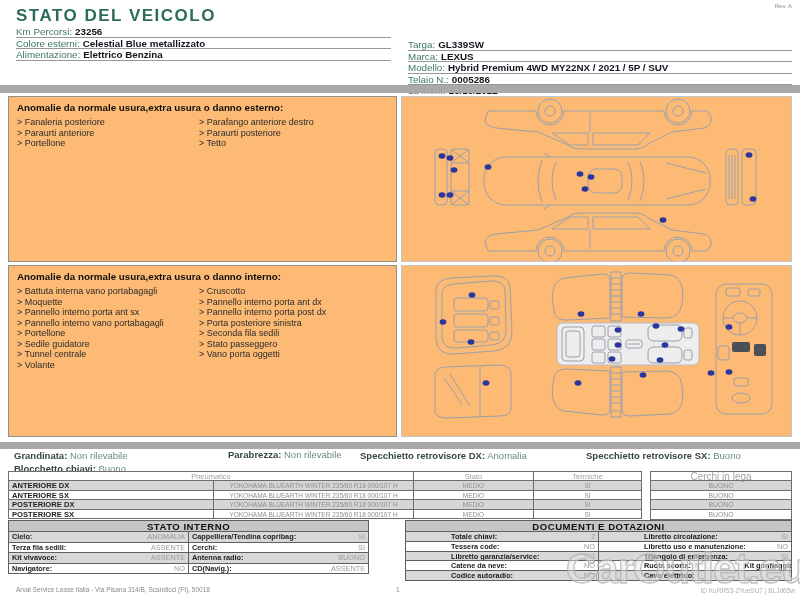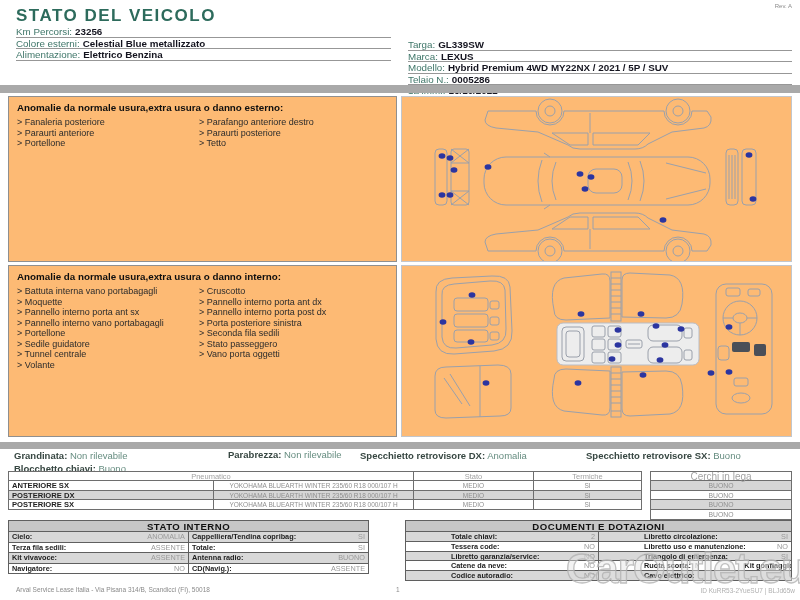--- a/index.html
+++ b/index.html
@@ -305,20 +305,26 @@
     </div>
     <div class="sitem s4"><span class="slabel">Blocchetto chiavi:</span> <span class="svalue">Buono</span></div>
   </div>
 
   <div class="tires">
     <div class="trow thead">
       <div class="tcell tspan2">Pneumatico</div>
       <div class="tcell">Stato</div>
       <div class="tcell">Termiche</div>
     </div>
+    <div class="trow talt">
+      <div class="tcell tpos">ANTERIORE DX</div>
+      <div class="tcell">YOKOHAMA BLUEARTH  WINTER 235/60 R18 000/107 H</div>
+      <div class="tcell">MEDIO</div>
+      <div class="tcell">SI</div>
+    </div>
     <div class="trow">
       <div class="tcell tpos">ANTERIORE SX</div>
       <div class="tcell">YOKOHAMA BLUEARTH  WINTER 235/60 R18 000/107 H</div>
       <div class="tcell">MEDIO</div>
       <div class="tcell">SI</div>
     </div>
     <div class="trow talt">
       <div class="tcell tpos">POSTERIORE DX</div>
       <div class="tcell">YOKOHAMA BLUEARTH  WINTER 235/60 R18 000/107 H</div>
       <div class="tcell">MEDIO</div>
@@ -351,21 +357,21 @@
           <span class="pl">Cappelliera/Tendina copribag:</span>
           <span class="pv">SI</span>
         </div>
     </div>
     <div class="bt-row">
       <div class="bt-cell">
           <span class="pl">Terza fila sedili:</span>
           <span class="pv">ASSENTE</span>
         </div>
       <div class="bt-cell">
-          <span class="pl">Totale:</span>
+          <span class="pl">Cerchi:</span>
           <span class="pv">SI</span>
         </div>
     </div>
     <div class="bt-row balt">
       <div class="bt-cell">
           <span class="pl">Kit vivavoce:</span>
           <span class="pv">ASSENTE</span>
         </div>
       <div class="bt-cell">
           <span class="pl">Antenna radio:</span>

